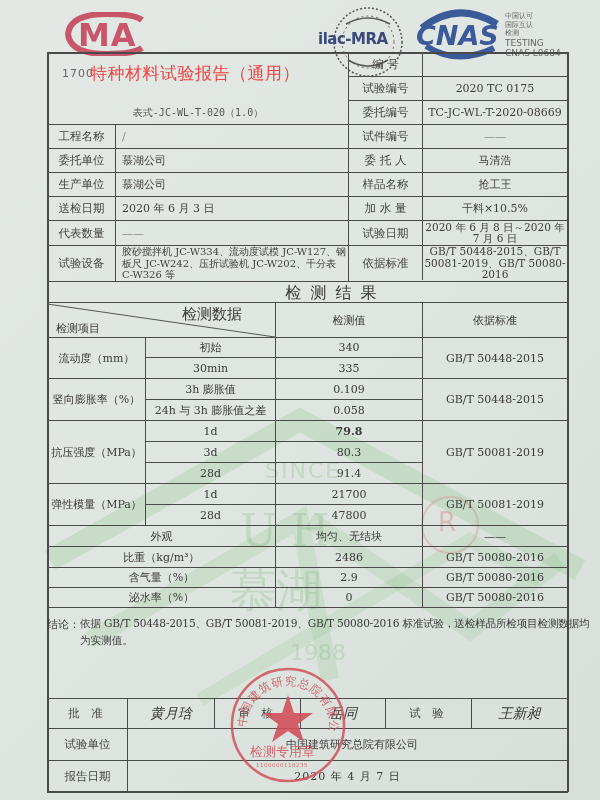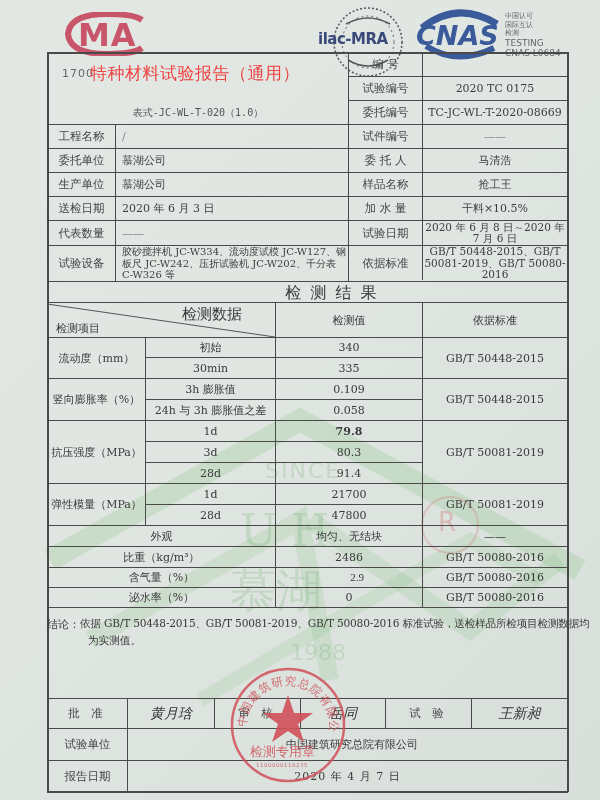--- a/index.html
+++ b/index.html
@@ -199,29 +199,29 @@
 <div class="cell" style="left:276px;top:505px;width:146px;height:20px;">47800</div>
 <div class="cell" style="left:423px;top:484px;width:144px;height:41px;">GB/T 50081-2019</div>
 
 <div class="cell" style="left:48px;top:526px;width:227px;height:20px;">外观</div>
 <div class="cell" style="left:276px;top:526px;width:146px;height:20px;">均匀、无结块</div>
 <div class="cell" style="left:423px;top:526px;width:144px;height:20px;">——</div>
 <div class="cell" style="left:48px;top:547px;width:227px;height:20px;">比重（kg/m³）</div>
 <div class="cell" style="left:276px;top:547px;width:146px;height:20px;">2486</div>
 <div class="cell" style="left:423px;top:547px;width:144px;height:20px;">GB/T 50080-2016</div>
 <div class="cell" style="left:48px;top:568px;width:227px;height:19px;">含气量（%）</div>
-<div class="cell" style="left:284px;top:568px;width:146px;height:19px;font-family:Liberation Serif, serif;">2.9</div>
+<div class="cell" style="left:276px;top:568px;width:146px;height:19px;">2.9</div>
 <div class="cell" style="left:423px;top:568px;width:144px;height:19px;">GB/T 50080-2016</div>
 <div class="cell" style="left:48px;top:588px;width:227px;height:19px;">泌水率（%）</div>
 <div class="cell" style="left:276px;top:588px;width:146px;height:19px;">0</div>
 <div class="cell" style="left:423px;top:588px;width:144px;height:19px;">GB/T 50080-2016</div>
 
 <div class="abs" style="left:47px;top:617px;font-size:11px;font-family:'DejaVu Sans','Liberation Sans',sans-serif;">结论：</div>
 <div class="abs" style="left:80px;top:617px;font-size:10.6px;white-space:nowrap;letter-spacing:-0.2px;">依据 GB/T 50448-2015、GB/T 50081-2019、GB/T 50080-2016 标准试验，送检样品所检项目检测数据均</div>
-<div class="abs" style="left:88px;top:634px;font-size:10.6px;">为实测值。</div>
+<div class="abs" style="left:80px;top:634px;font-size:10.6px;">为实测值。</div>
 
 <div class="cell lbl" style="left:48px;top:699px;width:79px;height:29px;letter-spacing:4px;">批  准</div>
 <div class="cell" style="left:128px;top:699px;width:86px;height:29px;font-style:italic;font-size:14px;color:#333;">黄月琀</div>
 <div class="cell lbl" style="left:215px;top:699px;width:85px;height:29px;letter-spacing:4px;">审  核</div>
 <div class="cell" style="left:301px;top:699px;width:84px;height:29px;font-style:italic;font-size:14px;color:#333;">岳同</div>
 <div class="cell lbl" style="left:386px;top:699px;width:85px;height:29px;letter-spacing:4px;">试  验</div>
 <div class="cell" style="left:472px;top:699px;width:95px;height:29px;font-style:italic;font-size:14px;color:#333;">王新昶</div>
 
 <div class="cell lbl" style="left:48px;top:729px;width:79px;height:31px;">试验单位</div>
 <div class="cell left" style="left:280px;top:729px;width:287px;height:31px;font-family:'DejaVu Sans','Liberation Sans',sans-serif;font-size:11px;">中国建筑研究总院有限公司</div>

